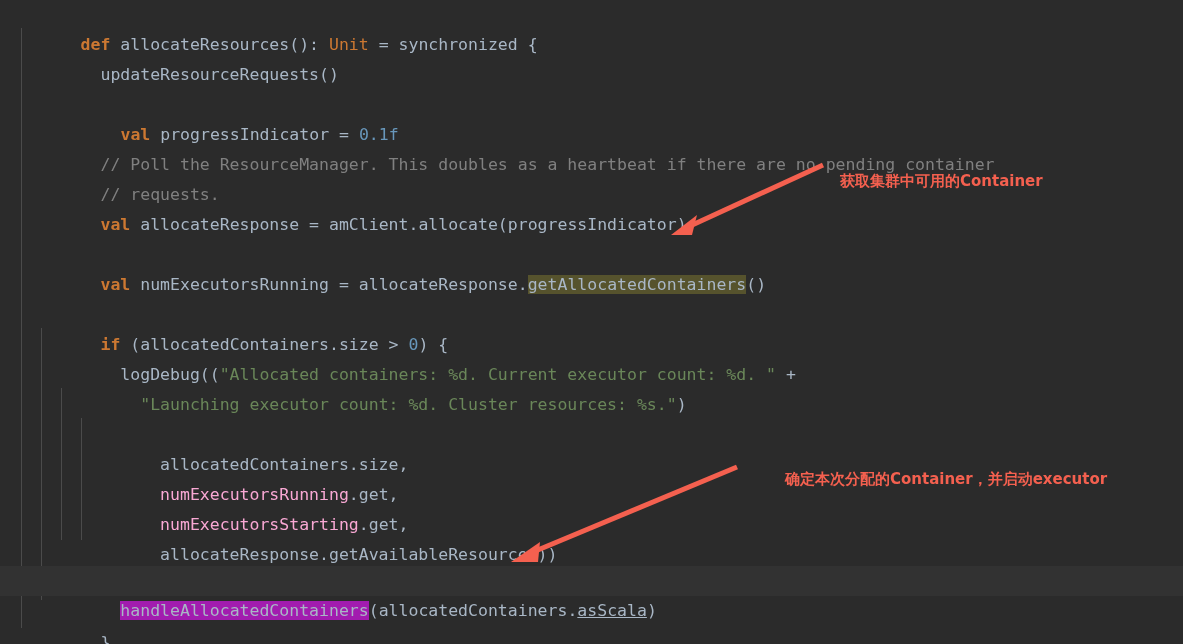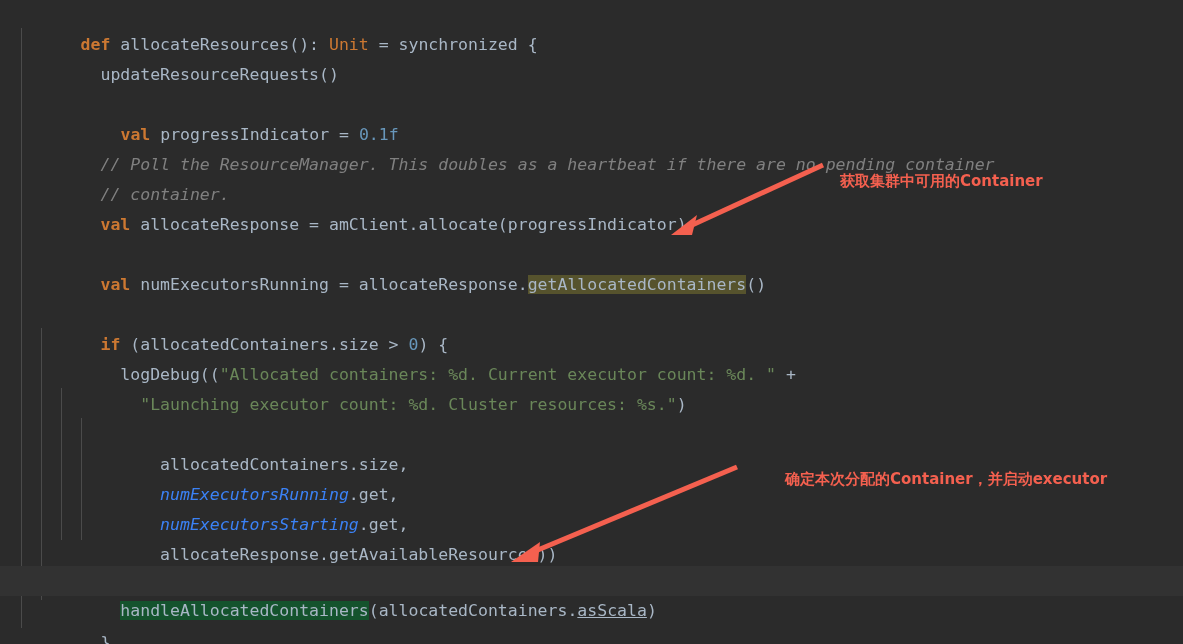--- a/index.html
+++ b/index.html
@@ -48,26 +48,26 @@
     position: absolute;
     width: 1px;
     background: #4b4b4b;
   }
 
   
   .kw      { color: #cc7832; font-weight: bold; }
   .type    { color: #cc7832; }
   .num     { color: #6897bb; }
   .str     { color: #6a8759; }
-  .cmt     { color: #808080; font-style: italic; }
-  .fld     { color: #3b82f6; font-style: italic; }
+  .cmt     { color: #808080; }
+  .fld     { color: #f9a8d4; }
   .ul      { text-decoration: underline; }
   .plain   { color: #a9b7c6; }
   .hl-olive { background: #56532d; margin-top: 19px; }
-  .hl-green { background: #14532d; }
+  .hl-green { background: #a21caf; }
 
   
   .annot-text {
     position: absolute;
     color: #f4604f;
     font-family: "DejaVu Sans", "Liberation Sans", sans-serif;
     font-weight: bold;
     font-size: 15px;
     white-space: nowrap;
   }
@@ -103,21 +103,21 @@
 
     <div class="code-line" style="top:90px;margin-left:20px;">
       <span class="txt"><span class="plain">  </span><span class="kw">val</span><span class="plain"> progressIndicator = </span><span class="num">0.1f</span></span>
     </div>
 
     <div class="code-line" style="top:120px;">
       <span class="txt"><span class="plain">  </span><span class="cmt">// Poll the ResourceManager. This doubles as a heartbeat if there are no pending container</span></span>
     </div>
 
     <div class="code-line" style="top:150px;">
-      <span class="txt"><span class="plain">  </span><span class="cmt">// container.</span></span>
+      <span class="txt"><span class="plain">  </span><span class="cmt">// requests.</span></span>
     </div>
 
     <div class="code-line" style="top:180px;">
       <span class="txt"><span class="plain">  </span><span class="kw">val</span><span class="plain"> allocateResponse = amClient.allocate(progressIndicator)</span></span>
     </div>
 
     <div class="code-line" style="top:210px;"><span class="txt"></span></div>
 
     <div class="code-line" style="top:240px;">
       <span class="txt"><span class="plain">  </span><span class="kw">val</span><span class="plain"> numExecutorsRunning = allocateResponse.</span><span class="hl-olive">getAllocatedContainers</span><span class="plain">()</span></span>

